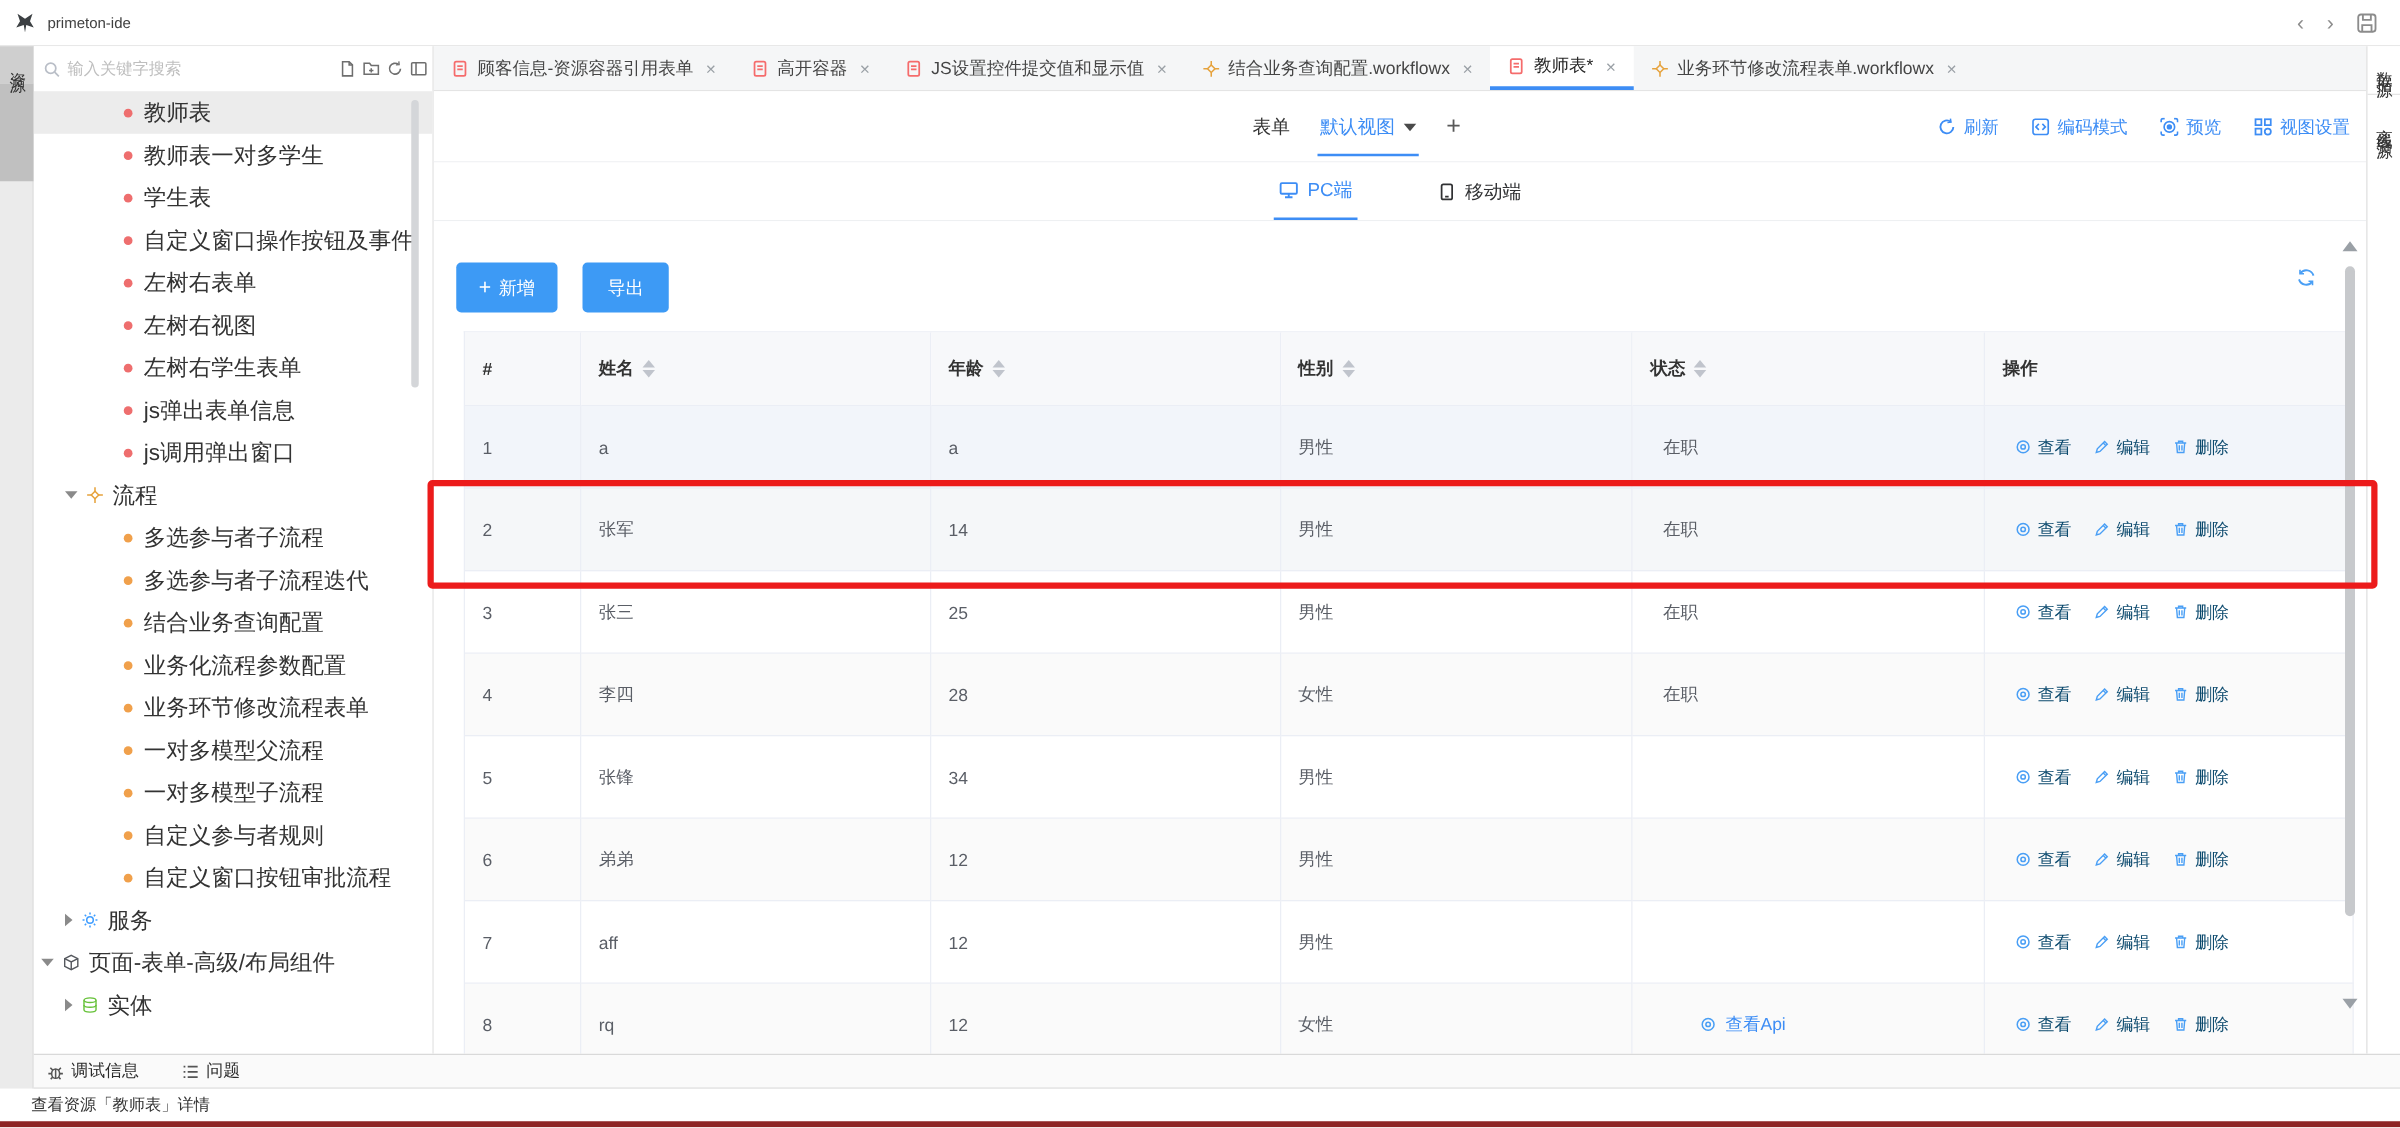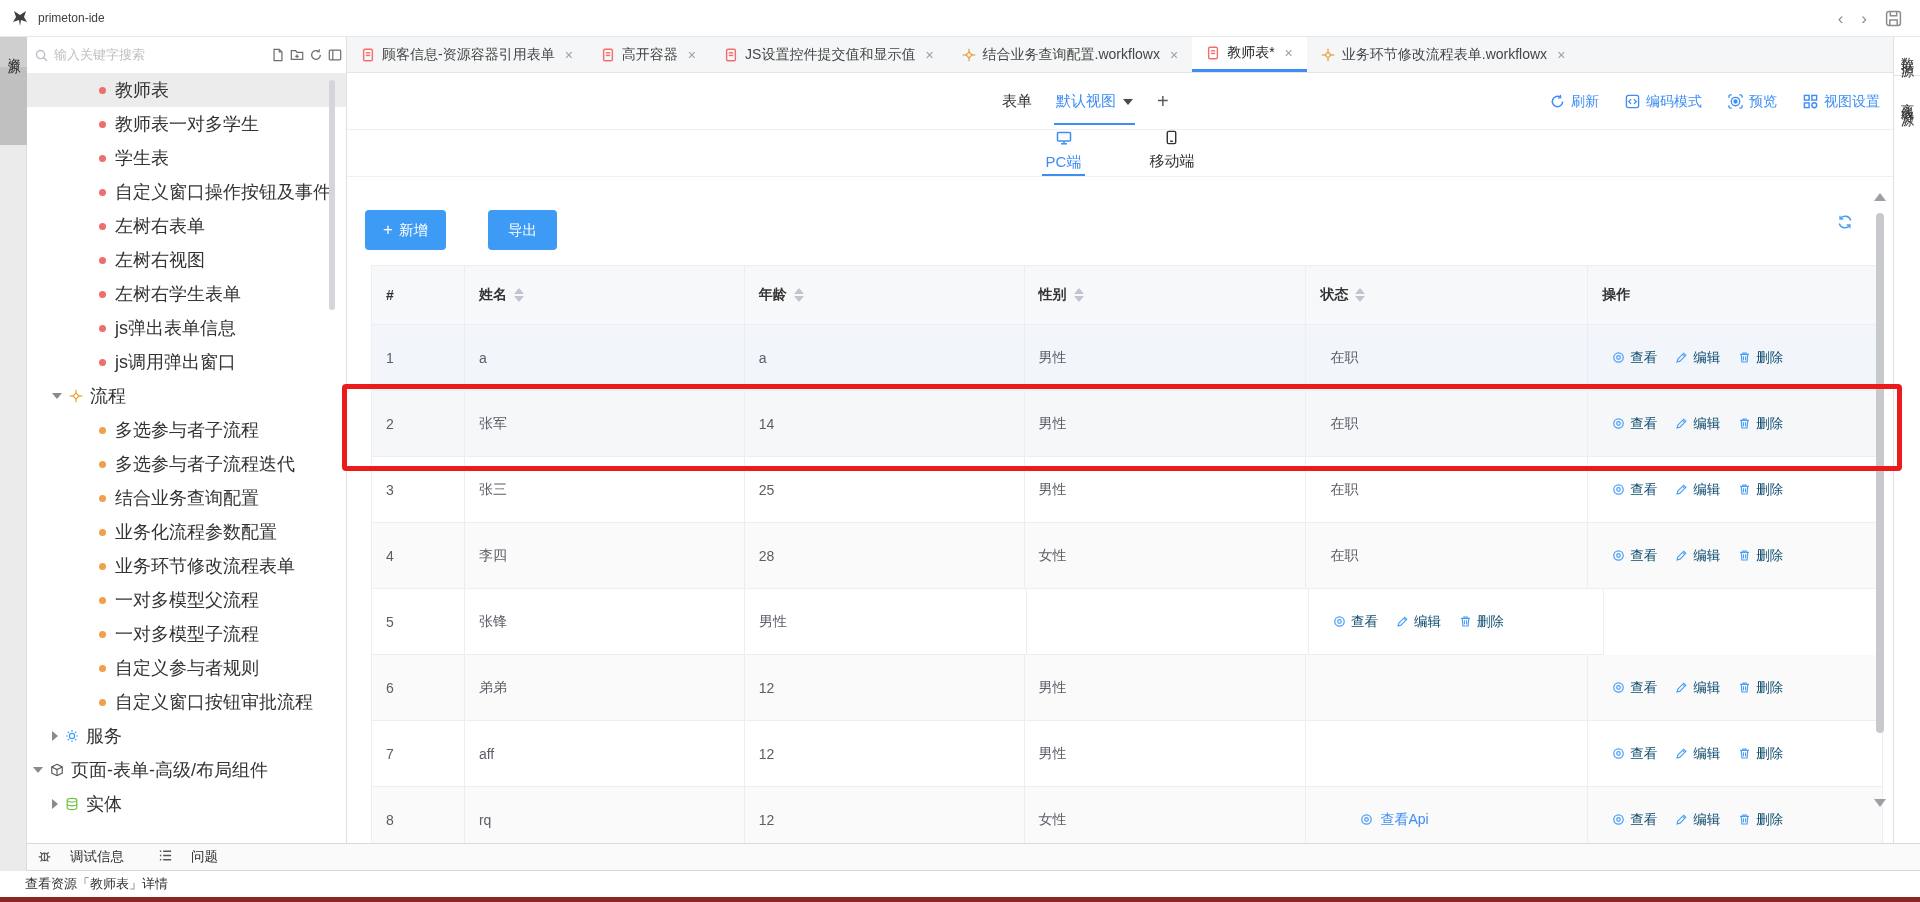--- a/index.html
+++ b/index.html
@@ -47,28 +47,28 @@
   .rowA-center{position:absolute;left:655px;top:0;height:57px;display:flex;align-items:center;gap:22px;}
   .lbl-dark{font-size:15px;color:#333;}
   .view-sel{display:flex;align-items:center;gap:7px;color:#3d8df5;font-size:15px;border-bottom:2px solid #3d8df5;padding:14px 2px 12px 2px;}
   .dd-caret{width:0;height:0;border-left:5px solid transparent;border-right:5px solid transparent;border-top:6px solid #4a4a4a;}
   .plus-view{font-size:20px;color:#595959;}
   .rowA-right{position:absolute;right:13px;top:0;height:57px;display:flex;align-items:center;gap:26px;}
   .blue-link{display:flex;align-items:center;gap:6px;color:#3d8df5;font-size:14px;cursor:default;}
   
   .rowB{left:347px;top:130px;width:1546px;height:47px;background:#fff;box-sizing:border-box;border-bottom:1px solid #eef0f2;
         display:flex;justify-content:center;gap:60px;}
-  .dev-tab{display:flex;align-items:center;gap:7px;font-size:15px;color:#303133;height:100%;box-sizing:border-box;padding:0 4px;flex-direction:column;}
+  .dev-tab{display:flex;align-items:center;gap:7px;font-size:15px;color:#303133;height:100%;box-sizing:border-box;padding:0 4px;}
   .dev-tab.active{color:#3d8df5;border-bottom:2px solid #3d8df5;}
   
   .content{left:347px;top:177px;width:1546px;height:666px;background:#fff;overflow:hidden;}
   .btn{position:absolute;top:33px;height:40px;background:#3d9af5;color:#fff;font-size:14.5px;border:none;border-radius:4px;
        display:flex;align-items:center;justify-content:center;gap:6px;padding:0 18px;box-sizing:border-box;}
   .btn.add{left:18px;}
-  .btn.exp{left:141px;padding:12px 20px;}
+  .btn.exp{left:119px;padding:12px 20px;}
   .sync{position:absolute;left:1490px;top:37px;display:flex;}
   
   .tbl{position:absolute;left:24px;top:88px;width:1512px;border-top:1px solid #ebeef5;border-left:1px solid #ebeef5;box-sizing:border-box;}
   .trow{display:flex;box-sizing:border-box;}
   .cell{box-sizing:border-box;border-right:1px solid #ebeef5;border-bottom:1px solid #ebeef5;
         display:flex;align-items:center;padding-left:14px;font-size:14px;color:#5a5e66;overflow:hidden;}
   .thead .cell{height:59px;background:#f7f8fa;color:#333;font-weight:bold;}
   .tbody .cell{height:66px;background:transparent;}
   .sorter{display:inline-flex;flex-direction:column;gap:2px;margin-left:7px;}
   .sorter i{width:0;height:0;border-left:5px solid transparent;border-right:5px solid transparent;display:block;}
@@ -84,21 +84,21 @@
   .sb-thumb{position:absolute;left:1529px;top:36px;width:8px;height:520px;background:#c7c9cc;border-radius:4px;}
   .sb-up{position:absolute;left:1527px;top:16px;width:0;height:0;border-left:6px solid transparent;border-right:6px solid transparent;border-bottom:8px solid #9aa0a6;}
   .sb-dn{position:absolute;left:1527px;top:622px;width:0;height:0;border-left:6px solid transparent;border-right:6px solid transparent;border-top:8px solid #9aa0a6;}
   
   .right-rail{left:1893px;top:37px;width:27px;height:806px;background:#fff;box-sizing:border-box;border-left:1px solid #e0e0e0;}
   .rr-tab{padding:10px 0;display:flex;justify-content:center;}
   .rr-div{height:1px;background:#e4e4e4;margin:6px 0;}
   
   .bottom-bar{left:27px;top:843px;width:1893px;height:28px;background:#fafafa;box-sizing:border-box;
               border-top:1px solid #d9d9d9;border-bottom:1px solid #d9d9d9;display:flex;align-items:center;gap:34px;padding-left:10px;}
-  .bb-item{display:flex;gap:18px;font-size:13.5px;color:#2b2b2b;}
+  .bb-item{display:flex;align-items:center;gap:5px;font-size:13.5px;color:#2b2b2b;}
   .status-bar{left:0;top:871px;width:1920px;height:26px;background:#fff;display:flex;align-items:center;padding-left:25px;
               box-sizing:border-box;font-size:13px;color:#333;}
   .red-strip{left:0;top:897px;width:1920px;height:5px;background:#8e2525;}
   
   .hl-box{left:342px;top:384px;width:1550px;height:77px;border:5px solid #ec1b1b;border-radius:4px;z-index:40;pointer-events:none;}
 </style>
 </head>
 <body>
 
 <div id="app">
@@ -632,20 +632,21 @@
                   <line x1="9.3" y1="6.5" x2="9.3" y2="11.5"></line>
                 </svg>
               </span>
               <span>删除</span>
             </span>
           </div>
         </div>
         <div class="trow tbody">
           <div class="cell" style="width: 93px;">5</div>
           <div class="cell" style="width: 280px;">张锋</div>
+          <div class="cell" style="width: 280px;">34</div>
           <div class="cell" style="width: 282px;">男性</div>
           <div class="cell" style="width: 282px; padding-left: 24px;"></div>
           <div class="cell ops" style="width: 295px;">
             <span class="op">
               <span style="display: flex;">
                 <svg width="13" height="13" viewBox="0 0 16 16" fill="none" stroke="#4a9ff5" stroke-width="1.5">
                   <circle cx="8" cy="8" r="5.8"></circle>
                   <circle cx="8" cy="8" r="2.2"></circle>
                 </svg>
               </span>

